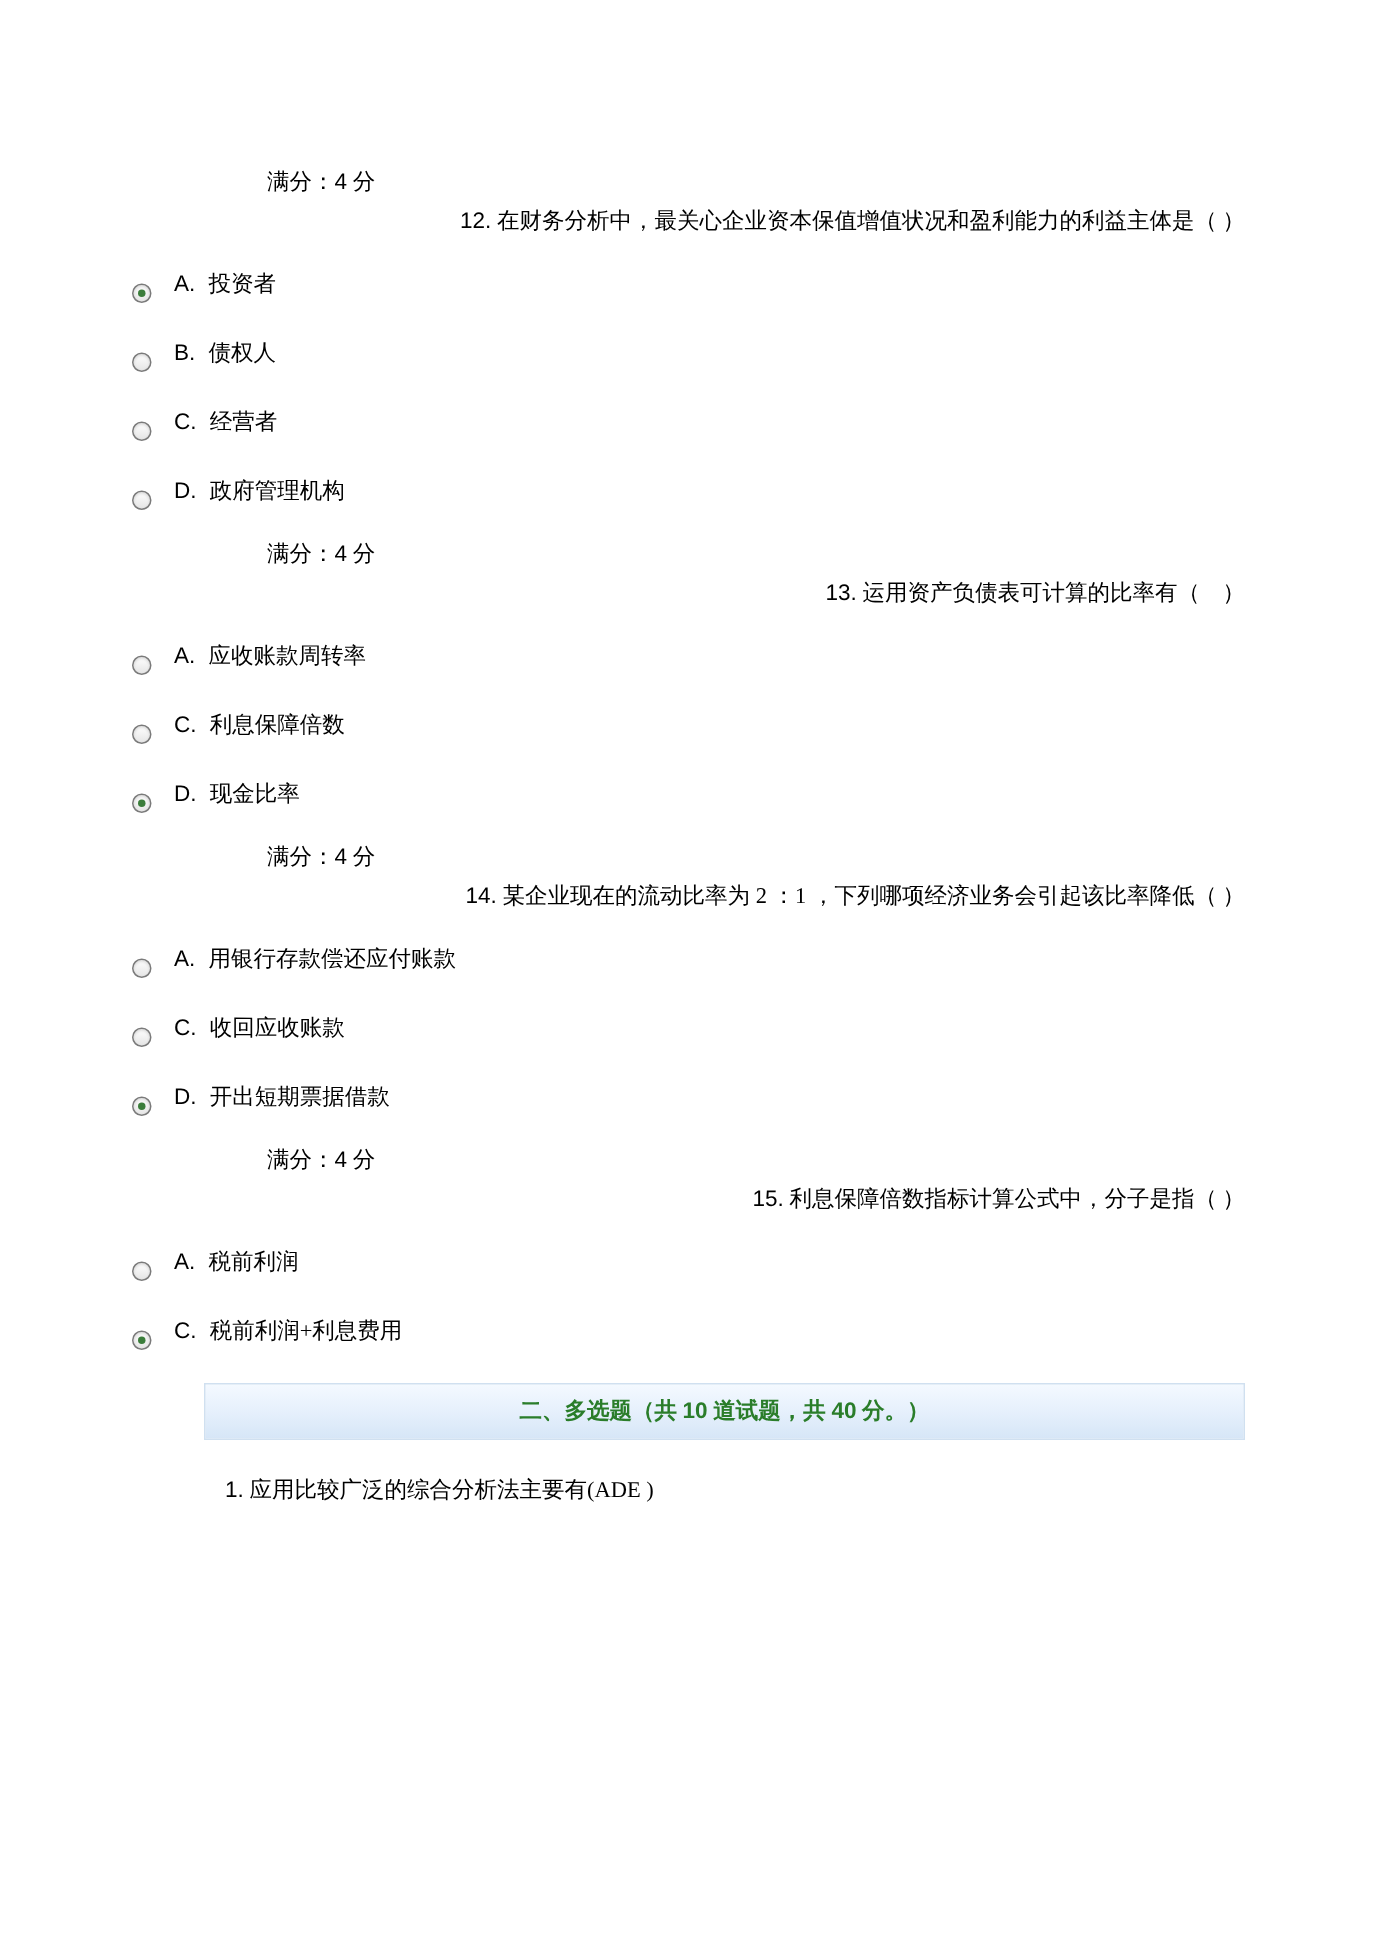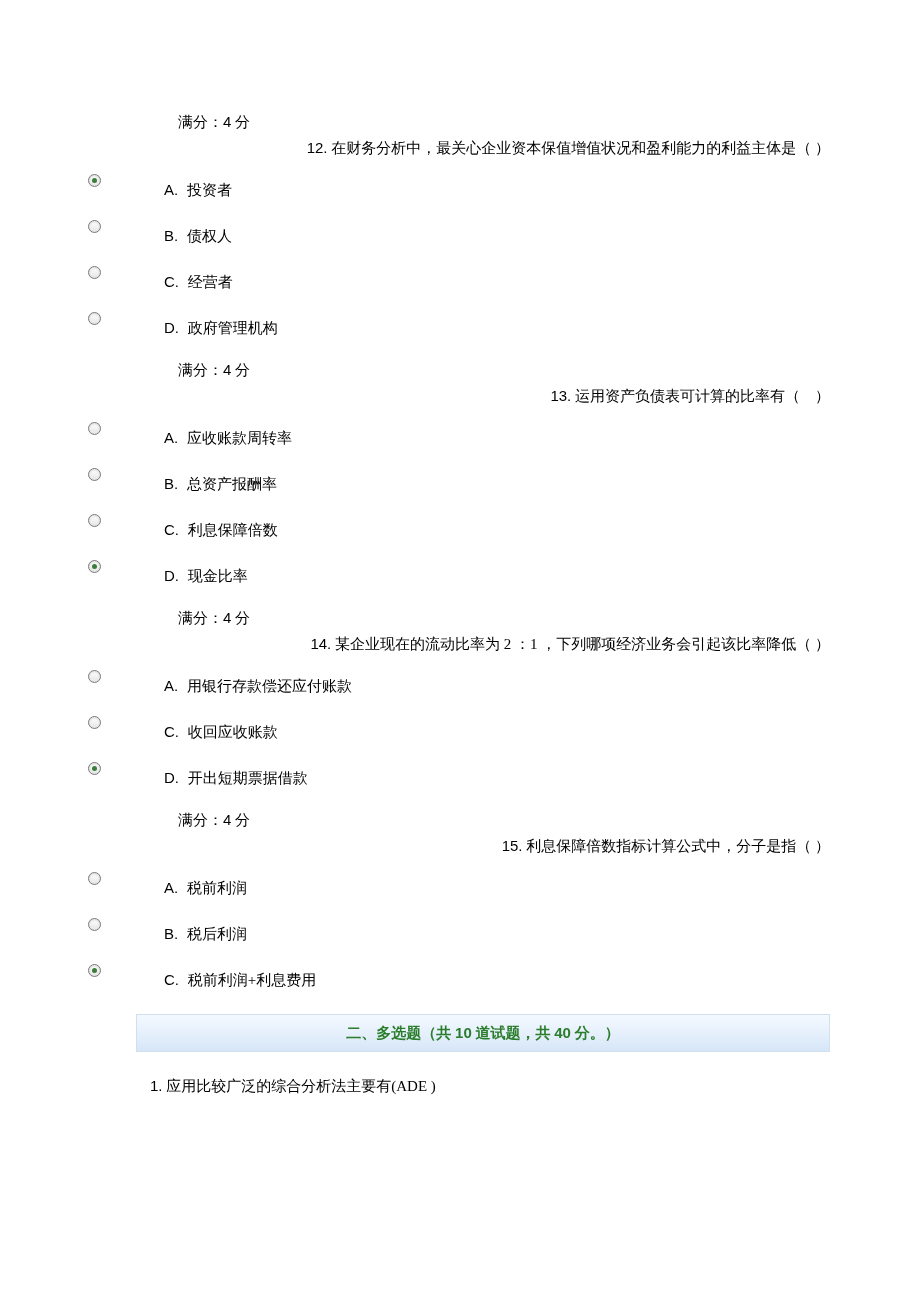--- a/index.html
+++ b/index.html
@@ -24,24 +24,23 @@
       padding-left: 46px;
       margin-bottom: 14px;
       margin-top: 0;
       text-align: right;
     }
     .q-number {
       font-family: Arial, sans-serif;
     }
     .option-row {
       display: flex;
-      align-items: flex-start;
+      align-items: flex-end;
       margin-bottom: 18px;
       margin-left: -2px;
-      gap: 48px;
     }
     .radio {
       width: 13px;
       height: 13px;
       border-radius: 50%;
       border: 1px solid #7a7a7a;
       background: linear-gradient(to bottom, #ffffff, #e5e5e5);
       margin-right: 15px;
       display: inline-flex;
       align-items: center;
@@ -116,24 +115,20 @@
       <span class="option-text"><span class="option-label">D.</span><span> 政府管理机构</span></span>
     </div>
     <div class="score-line"><span>满分：</span><span class="score-num">4</span><span> 分</span></div>
     <div class="question-line"><span class="q-number">13.</span><span> 运用资产负债表可计算的比率有（　）</span></div>
     <div class="option-row">
       <span class="radio"></span>
       <span class="option-text"><span class="option-label">A.</span><span> 应收账款周转率</span></span>
     </div>
     <div class="option-row">
       <span class="radio"></span>
-      <span class="option-text"><span class="option-label">B.</span><span> 总资产报酬率</span></span>
-    </div>
-    <div class="option-row">
-      <span class="radio"></span>
       <span class="option-text"><span class="option-label">C.</span><span> 利息保障倍数</span></span>
     </div>
     <div class="option-row">
       <span class="radio selected"></span>
       <span class="option-text"><span class="option-label">D.</span><span> 现金比率</span></span>
     </div>
     <div class="score-line"><span>满分：</span><span class="score-num">4</span><span> 分</span></div>
     <div class="question-line"><span class="q-number">14.</span><span> 某企业现在的流动比率为 2 ：1 ，下列哪项经济业务会引起该比率降低（ ）</span></div>
     <div class="option-row">
       <span class="radio"></span>
@@ -147,24 +142,20 @@
       <span class="radio selected"></span>
       <span class="option-text"><span class="option-label">D.</span><span> 开出短期票据借款</span></span>
     </div>
     <div class="score-line"><span>满分：</span><span class="score-num">4</span><span> 分</span></div>
     <div class="question-line"><span class="q-number">15.</span><span> 利息保障倍数指标计算公式中，分子是指（ ）</span></div>
     <div class="option-row">
       <span class="radio"></span>
       <span class="option-text"><span class="option-label">A.</span><span> 税前利润</span></span>
     </div>
     <div class="option-row">
-      <span class="radio"></span>
-      <span class="option-text"><span class="option-label">B.</span><span> 税后利润</span></span>
-    </div>
-    <div class="option-row">
       <span class="radio selected"></span>
       <span class="option-text"><span class="option-label">C.</span><span> 税前利润+利息费用</span></span>
     </div>
   </div>
 
 <div class="section-header">
   <span>二、多选题（共 </span><span class="sh-num">10</span><span> 道试题，共 </span><span class="sh-num">40</span><span> 分。）</span>
 </div>
 
 <div class="mc-question">

